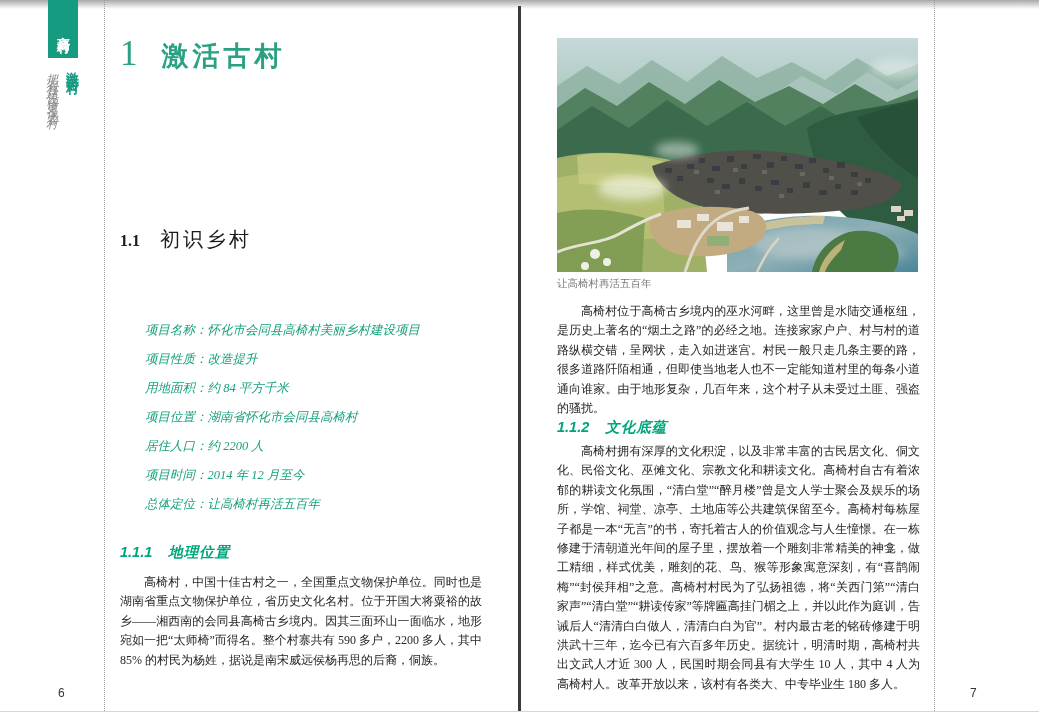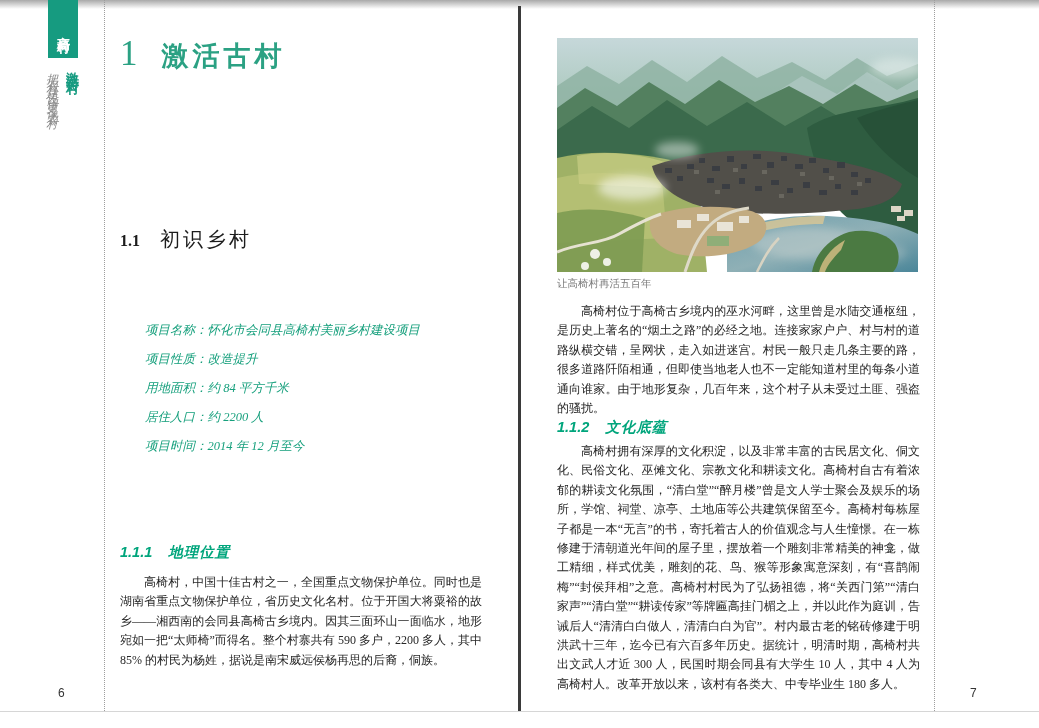--- a/index.html
+++ b/index.html
@@ -81,22 +81,24 @@
 
   <div class="section">
     <span class="section-num">1.1</span>
     <span class="section-title">初识乡村</span>
   </div>
 
   <div class="project-info">
     <div>项目名称：怀化市会同县高椅村美丽乡村建设项目</div>
     <div>项目性质：改造提升</div>
     <div>用地面积：约 84 平方千米</div>
+    <div>项目位置：湖南省怀化市会同县高椅村</div>
     <div>居住人口：约 2200 人</div>
     <div>项目时间：2014 年 12 月至今</div>
+    <div>总体定位：让高椅村再活五百年</div>
   </div>
 
   <div class="subsection sub-1">
     <span class="num">1.1.1</span>
     <span class="ttl">地理位置</span>
   </div>
 
   <div class="bodytext body-left">高椅村，中国十佳古村之一，全国重点文物保护单位。同时也是湖南省重点文物保护单位，省历史文化名村。位于开国大将粟裕的故乡——湘西南的会同县高椅古乡境内。因其三面环山一面临水，地形宛如一把“太师椅”而得名。整个村寨共有 590 多户，2200 多人，其中 85% 的村民为杨姓，据说是南宋威远侯杨再思的后裔，侗族。</div>
 
   <div class="pagenum pn-left">6</div>

